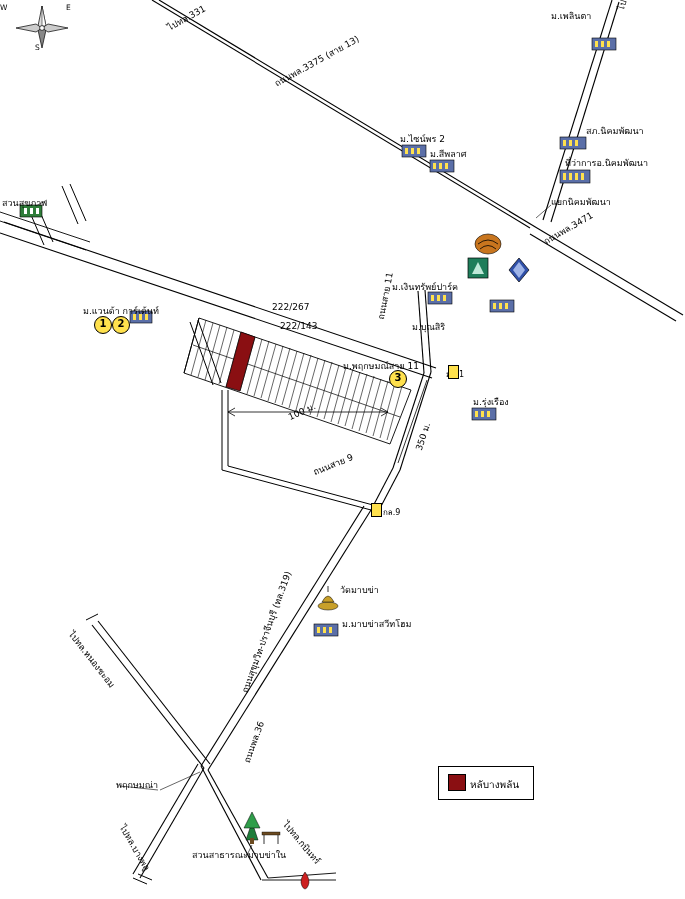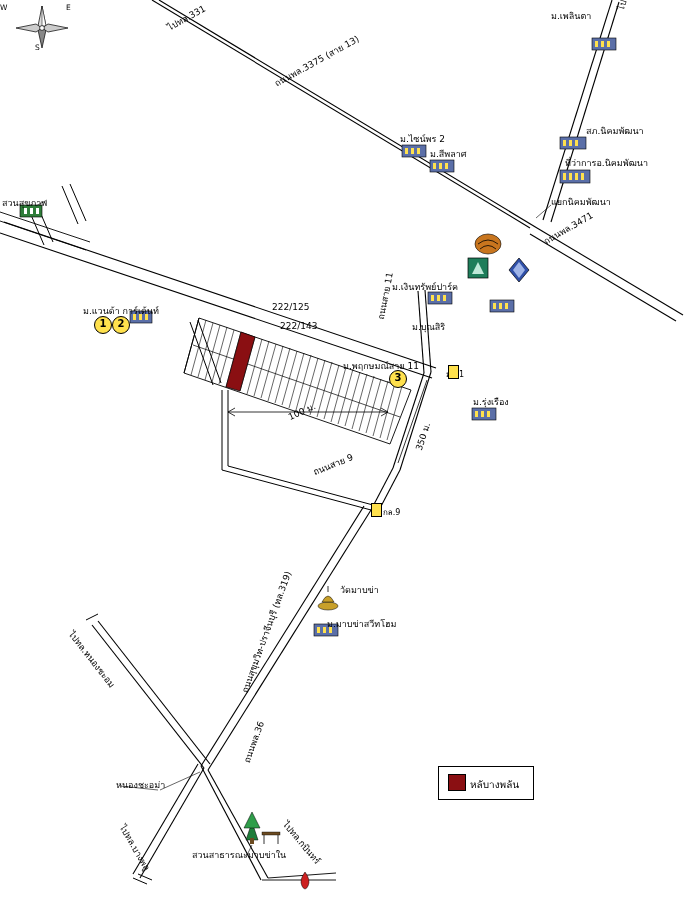--- a/index.html
+++ b/index.html
@@ -351,37 +351,37 @@
   <div class="rot-label" style="left:240px; top:760px; transform: rotate(-70deg);">ถนนพล.36</div>
   <div class="rot-label" style="left:76px; top:628px; transform: rotate(52deg);">ไปทล.หนองชะอม</div>
   <div class="rot-label" style="left:128px; top:822px; transform: rotate(60deg);">ไปทล.บางพลู</div>
   <div class="rot-label" style="left:290px; top:818px; transform: rotate(50deg);">ไปทล.กบินทร์</div>
 
   <div class="rot-label sm" style="left:286px; top:411px; transform: rotate(-24deg);">100 ม.</div>
   <div class="rot-label sm" style="left:412px; top:448px; transform: rotate(-72deg);">350 ม.</div>
 
   <div class="lbl" style="left:2px; top:199px;">สวนสุขภาพ</div>
   <div class="lbl" style="left:58px; top:307px;margin-left:25px;">ม.แวนด้า การ์เด้นท์</div>
-  <div class="lbl" style="left:272px; top:303px;">222/125</div>
+  <div class="lbl" style="left:272px; top:303px;">222/267</div>
   <div class="lbl" style="left:280px; top:322px;">222/143</div>
   <div class="lbl" style="left:400px; top:135px;">ม.ไซน์พร 2</div>
   <div class="lbl" style="left:430px; top:150px;">ม.สีพลาศ</div>
   <div class="lbl" style="left:586px; top:127px;">สภ.นิคมพัฒนา</div>
   <div class="lbl" style="left:565px; top:159px;">ที่ว่าการอ.นิคมพัฒนา</div>
   <div class="lbl" style="left:551px; top:12px;">ม.เพลินตา</div>
   <div class="lbl" style="left:551px; top:198px;text-align:center;">แยกนิคมพัฒนา</div>
   <div class="lbl" style="left:392px; top:283px;">ม.เงินทรัพย์ปาร์ค</div>
   <div class="lbl" style="left:412px; top:323px;">ม.บุณสิริ</div>
   <div class="lbl" style="left:343px; top:362px;">ม.พฤกษมณ์สาย 11</div>
   <div class="lbl sm" style="left:446px; top:371px;">ม.11</div>
   <div class="lbl" style="left:473px; top:398px;">ม.รุ่งเรือง</div>
   <div class="lbl sm" style="left:383px; top:509px;">กล.9</div>
   <div class="lbl" style="left:340px; top:586px;">วัดมาบข่า</div>
-  <div class="lbl" style="left:327px; top:620px;">ม.มาบข่าสวีทโฮม</div>
-  <div class="lbl" style="left:116px; top:781px;">หนองชะอม่า</div>
+  <div class="lbl" style="left:342px; top:620px;">ม.มาบข่าสวีทโฮม</div>
+  <div class="lbl" style="left:116px; top:781px;">พฤกษมณ่า</div>
   <div class="lbl" style="left:192px; top:851px;">สวนสาธารณะมาบข่าใน</div>
 
   <div class="marker-yellow" style="left:448px; top:365px;"></div>
   <div class="marker-yellow" style="left:371px; top:503px;"></div>
 
   <div class="circ-num" style="left:94px; top:316px;">1</div>
   <div class="circ-num" style="left:112px; top:316px;">2</div>
   <div class="circ-num" style="left:389px; top:370px;">3</div>
 
   <div class="legend-box"></div>

